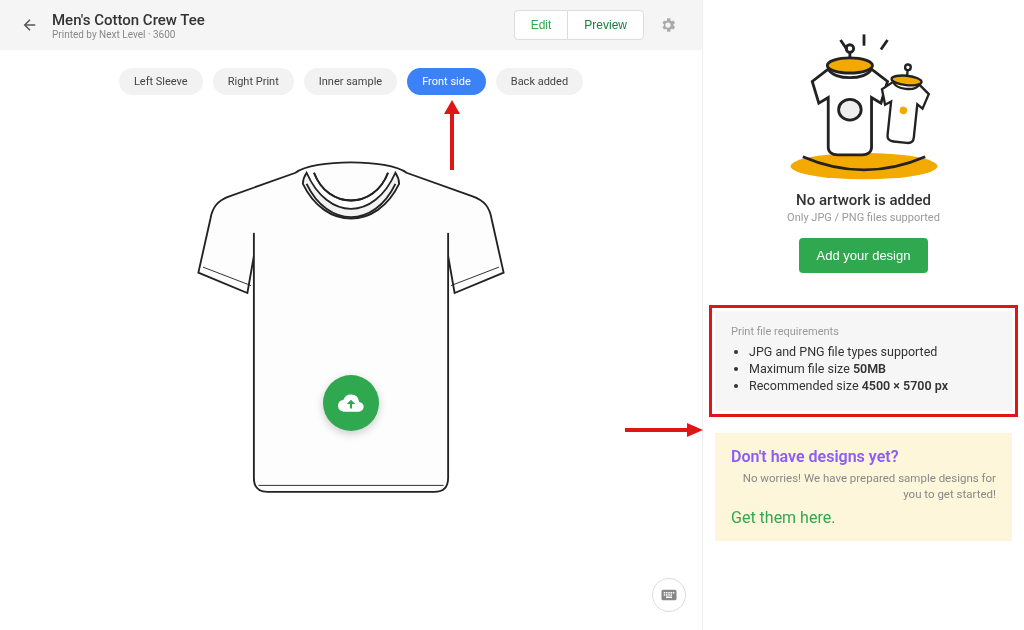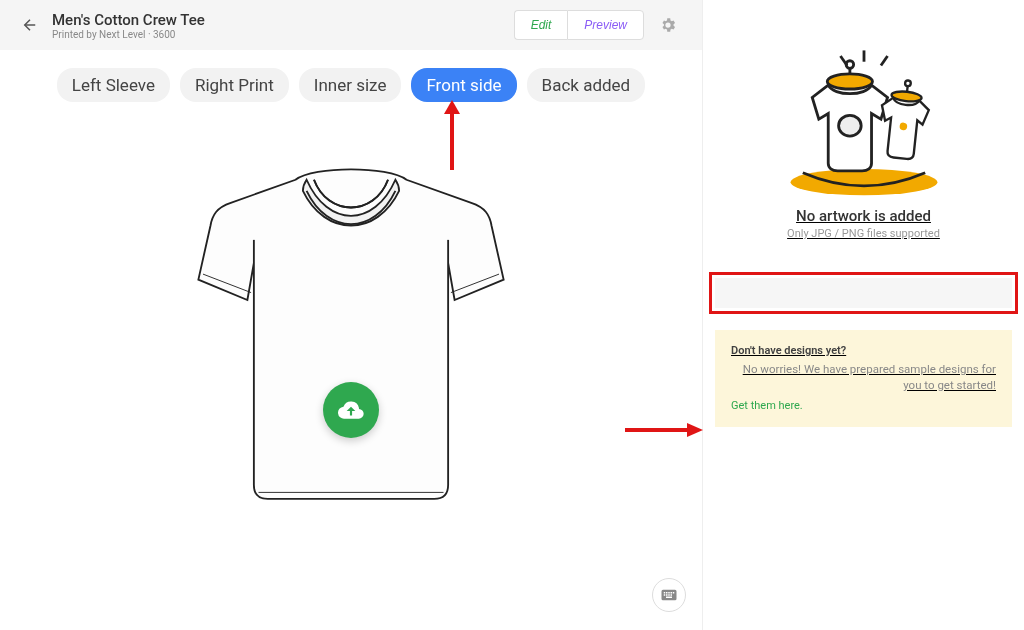--- a/index.html
+++ b/index.html
@@ -39,34 +39,33 @@
   .title { font-size: 15px; color:#333; font-weight:500; }
   .subtitle { font-size: 10px; color:#888; }
   .header-actions { display:flex; align-items:center; gap:0; }
   .btn-group { display:flex; }
   .btn {
     padding: 7px 16px;
     font-size: 12px;
     background:#fff;
     border:1px solid #ddd;
     cursor:pointer;
-    font-style:italic;
   }
   .btn.edit { color:#2fa84f; border-radius:4px 0 0 4px; border-right:none; font-weight:500;}
-  .btn.preview { color:#8b5cf6; border-radius:0 4px 4px 0;}
+  .btn.preview { color:#15803d; border-radius:0 4px 4px 0;}
   .gear { width:36px; display:flex; align-items:center; justify-content:center; color:#aaa; cursor:pointer; margin-left:6px;}
   .tabs {
     display:flex;
     justify-content:center;
     gap:10px;
     margin-top:18px;
   }
   .tab {
     padding:7px 15px;
-    font-size:17px;
+    font-size:11px;
     color:#444;
     background:#f2f2f2;
     border-radius:16px;
     cursor:pointer;
   }
   .tab.active {
     background:#3b82f6;
     color:#fff;
   }
   .canvas-area {
@@ -102,23 +101,22 @@
     border-radius:50%;
     background:#fff;
     border:1px solid #ddd;
     display:flex; align-items:center; justify-content:center;
     color:#888;
     cursor:pointer;
   }
   
   .right-pane {
     width:321px;
-    padding: 41px 12px 10px 12px;
+    padding: 25px 12px 10px 12px;
     overflow:hidden;
-    text-decoration:underline;
   }
   .illus { display:flex; justify-content:center; }
   .no-art-title { text-align:center; font-size:15px; color:#333; margin-top:6px; font-weight:500;}
   .no-art-sub { text-align:center; font-size:11px; color:#999; margin-top:2px;}
   .add-design {
     display:block;
     margin: 14px auto 0 auto;
     background:#2fa84f;
     color:#fff;
     border:none;
@@ -142,23 +140,23 @@
   }
   .req-title { font-size:11px; color:#999; margin-bottom:6px;}
   .req-list { list-style:disc; padding-left:18px; font-size:12.5px; color:#333;}
   .req-list li { margin-bottom:2px; }
   .req-list b { font-weight:600; }
   .sample-box {
     margin-top:22px;
     background:#fdf6da;
     padding:14px 16px;
   }
-  .sample-title { font-size:11px; font-weight:600; color:#404040; }
+  .sample-title { font-size:16px; font-weight:600; color:#8b5cf6; }
   .sample-text { font-size:11.5px; color:#888; margin-top:4px; line-height:1.4;text-align:right;}
-  .sample-link { font-size:11px; color:#2fa84f; margin-top:6px; display:inline-block; cursor:pointer;}
+  .sample-link { font-size:16px; color:#2fa84f; margin-top:6px; display:inline-block; cursor:pointer;}
   
   .arrow-v {
     position:absolute;
     left:442px; top:100px;
     pointer-events:none;
   }
   .arrow-h {
     position:absolute;
     left:625px; top:420px;
     pointer-events:none;
@@ -189,21 +187,21 @@
           <svg width="18" height="18" viewBox="0 0 24 24" fill="currentColor">
               <path d="M19.4 13a7.5 7.5 0 000-2l2-1.6-2-3.4-2.4.9a7.5 7.5 0 00-1.7-1L15 3h-4l-.3 2.9a7.5 7.5 0 00-1.7 1l-2.4-.9-2 3.4L6.6 11a7.5 7.5 0 000 2l-2 1.6 2 3.4 2.4-.9a7.5 7.5 0 001.7 1L11 21h4l.3-2.9a7.5 7.5 0 001.7-1l2.4.9 2-3.4zM12 15.5A3.5 3.5 0 1115.5 12 3.5 3.5 0 0112 15.5z"></path>
             </svg>
         </div>
       </div>
     </div>
 
     <div class="tabs">
       <div class="tab">Left Sleeve</div>
       <div class="tab">Right Print</div>
-      <div class="tab">Inner size</div>
+      <div class="tab">Inner sample</div>
       <div class="tab active">Front side</div>
       <div class="tab">Back added</div>
     </div>
 
     <div class="canvas-area">
       <svg class="tshirt" viewBox="0 0 400 400" fill="#fdfdfd" stroke="#222" stroke-width="2">
         <path d="M140 30
                  C160 15 240 15 260 30
                  L330 55
                  C345 60 350 68 352 80
@@ -275,23 +273,30 @@
           <ellipse cx="28" cy="6" rx="16" ry="5" fill="#f2a900" stroke="#222" stroke-width="2.5"></ellipse>
           <line x1="28" y1="1" x2="28" y2="-5" stroke="#222" stroke-width="2.5"></line>
           <circle cx="28" cy="-8" r="3" fill="none" stroke="#222" stroke-width="2.5"></circle>
           <path d="M14 9 L3 18 L8 34 L14 30 L14 66 C14 70 17 72 21 72 L35 72 C39 72 42 70 42 66 L42 30 L48 34 L53 18 L42 9 C38 17 18 17 14 9 Z" fill="#fff" stroke="#222" stroke-width="2.5"></path>
           <circle cx="28" cy="38" r="4" fill="#f2a900"></circle>
         </g>
       </svg>
     </div>
     <div class="no-art-title">No artwork is added</div>
     <div class="no-art-sub">Only JPG / PNG files supported</div>
+    <button class="add-design">Add your design</button>
 
     <div class="req-box">
       <div class="req-frame"></div>
+      <div class="req-title">Print file requirements</div>
+      <ul class="req-list">
+        <li>JPG and PNG file types supported</li>
+        <li><span>Maximum file size </span><b>50MB</b></li>
+        <li><span>Recommended size </span><b>4500 × 5700 px</b></li>
+      </ul>
     </div>
 
     <div class="sample-box">
       <div class="sample-title">Don't have designs yet?</div>
       <div class="sample-text">No worries! We have prepared sample designs for you to get started!</div>
       <span class="sample-link">Get them here.</span>
     </div>
   </div>
 </div>
 

